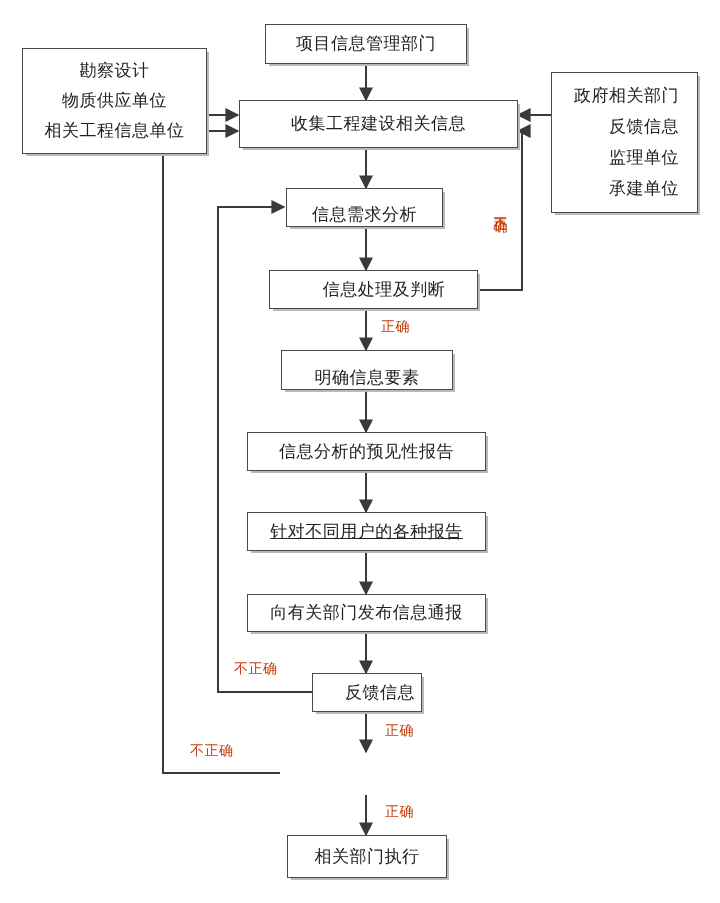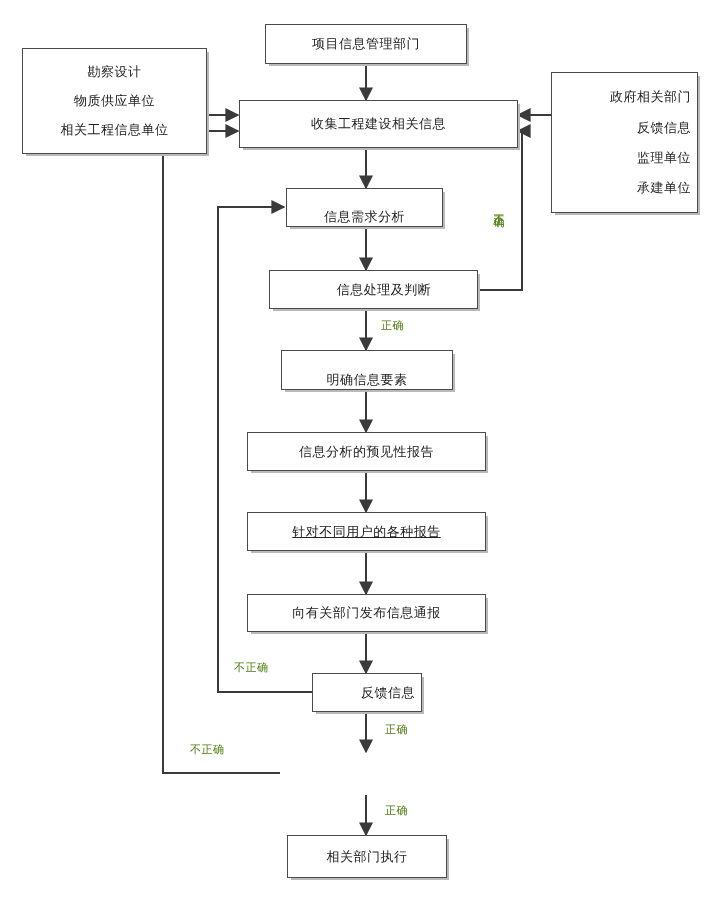--- a/index.html
+++ b/index.html
@@ -20,36 +20,36 @@
     position:absolute;
     box-sizing:border-box;
     background:#ffffff;
     border:1.6px solid #4a4a4a;
     box-shadow:3px 3px 0 -1px #b9b9b9;
     display:flex;
     flex-direction:column;
     align-items:center;
     justify-content:center;
     text-align:center;
-    font-size:13px;
+    font-size:17px;
     line-height:1.05;
     letter-spacing:0.5px;
     color:#222;
     padding:2px 6px;
   }
   .node .ln{display:block;white-space:nowrap;}
   .multi{justify-content:space-evenly;}
   .multi .ln{margin:1px 0;}
   
   #wires{position:absolute;left:0;top:0;width:720px;height:903px;}
   
   .elabel{
     position:absolute;
-    font-size:11px;
-    color:#4d7c0f;
+    font-size:14px;
+    color:#c2410c;
     white-space:nowrap;
     letter-spacing:0.5px;
     background:transparent;
     text-align:right;
   }
   .elabel.vert{
     writing-mode:vertical-rl;
     text-orientation:upright;
     white-space:nowrap;
     letter-spacing:1px;
@@ -104,21 +104,21 @@
   <div class="node" style="left:265px;top:24px;width:202px;height:40px;">
     <span class="ln">项目信息管理部门</span>
   </div>
 
   <div class="node multi" style="left:22px;top:48px;width:185px;height:106px;">
     <span class="ln">勘察设计</span>
     <span class="ln">物质供应单位</span>
     <span class="ln">相关工程信息单位</span>
   </div>
 
-  <div class="node multi" style="left:551px;top:72px;width:147px;height:141px;align-items:flex-end;padding-right:6px;">
+  <div class="node multi" style="left:551px;top:72px;width:147px;height:141px;align-items:flex-end;padding-right:18px;">
     <span class="ln">政府相关部门</span>
     <span class="ln">反馈信息</span>
     <span class="ln">监理单位</span>
     <span class="ln">承建单位</span>
   </div>
 
   <div class="node" style="left:239px;top:100px;width:279px;height:48px;">
     <span class="ln">收集工程建设相关信息</span>
   </div>
 

